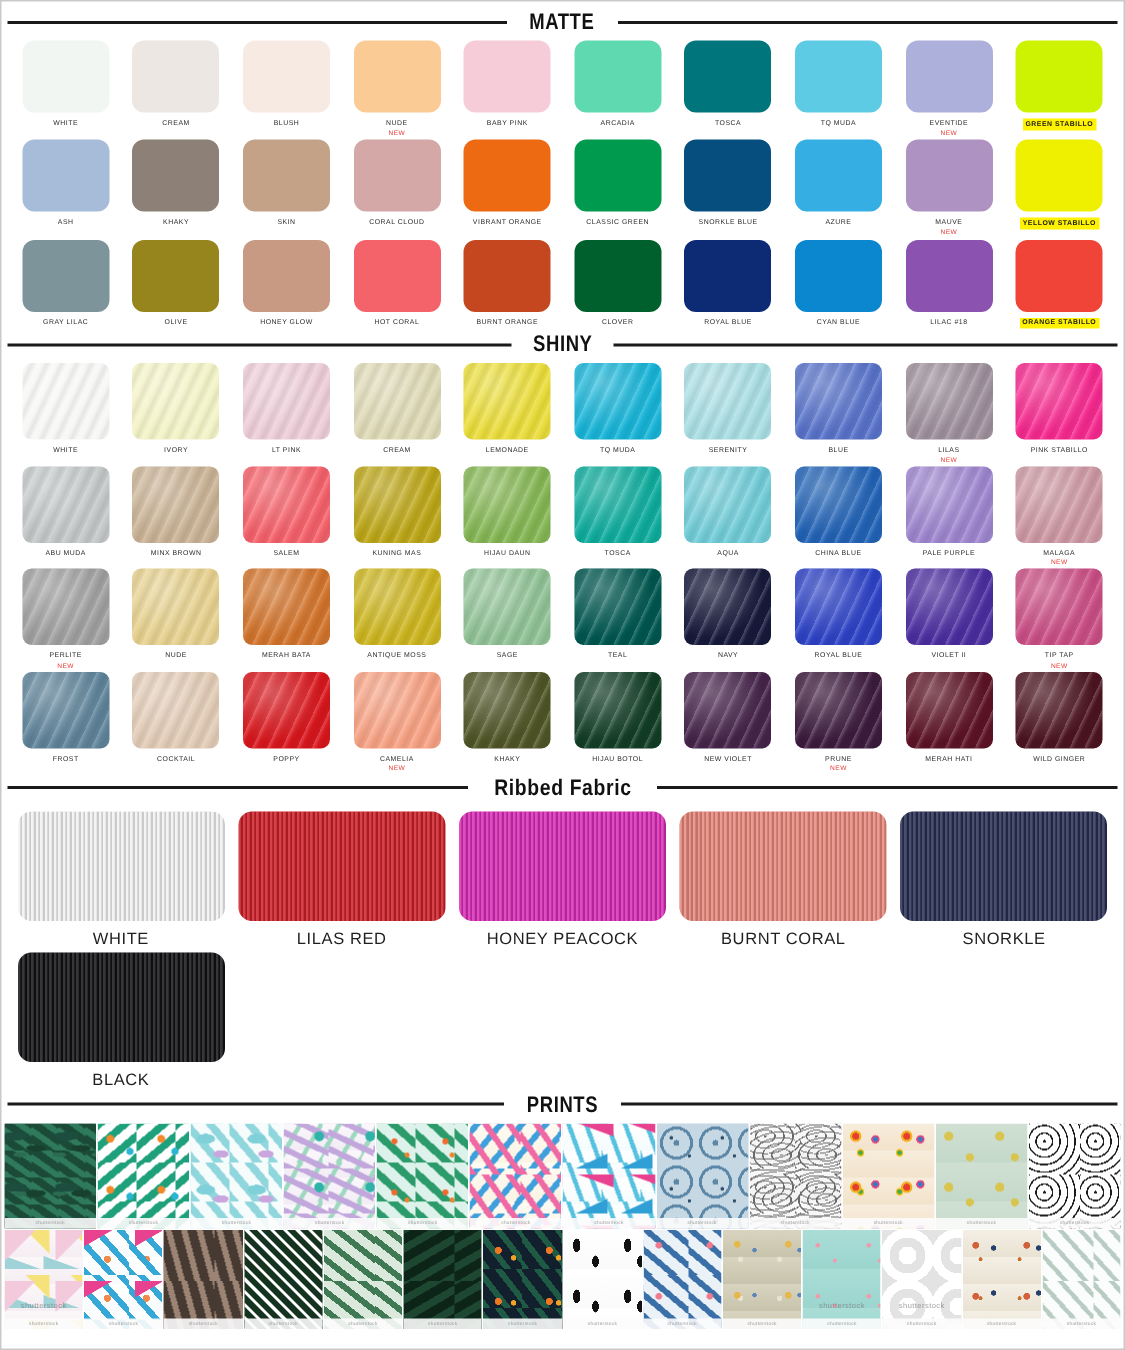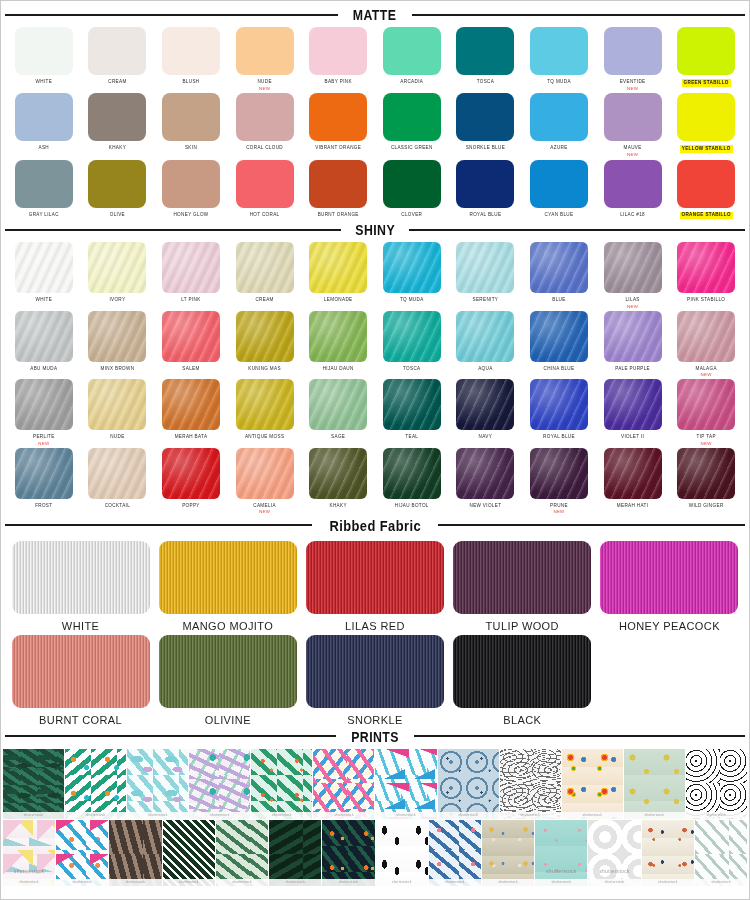--- a/index.html
+++ b/index.html
@@ -495,44 +495,32 @@
   <div class="rule"></div>
   <div class="title">Ribbed Fabric</div>
   <div class="rule"></div>
 </div>
 <div id="ribbed-grid">
     <div class="ribbed-cell">
       <div class="ribbed-chip" style="background: rgb(242, 242, 242);"></div>
       <div class="ribbed-label">WHITE</div>
     </div>
     <div class="ribbed-cell">
-      <div class="ribbed-chip" style="background: rgb(238, 182, 20);"></div>
-      <div class="ribbed-label">MANGO MOJITO</div>
-    </div>
-    <div class="ribbed-cell">
       <div class="ribbed-chip" style="background: rgb(205, 31, 39);"></div>
       <div class="ribbed-label">LILAS RED</div>
-    </div>
-    <div class="ribbed-cell">
-      <div class="ribbed-chip" style="background: rgb(82, 40, 69);"></div>
-      <div class="ribbed-label">TULIP WOOD</div>
     </div>
     <div class="ribbed-cell">
       <div class="ribbed-chip" style="background: rgb(217, 43, 182);"></div>
       <div class="ribbed-label">HONEY PEACOCK</div>
     </div>
     <div class="ribbed-cell">
       <div class="ribbed-chip" style="background: rgb(232, 136, 124);"></div>
       <div class="ribbed-label">BURNT CORAL</div>
     </div>
     <div class="ribbed-cell">
-      <div class="ribbed-chip" style="background: rgb(91, 111, 51);"></div>
-      <div class="ribbed-label">OLIVINE</div>
-    </div>
-    <div class="ribbed-cell">
       <div class="ribbed-chip" style="background: rgb(38, 45, 81);"></div>
       <div class="ribbed-label">SNORKLE</div>
     </div>
     <div class="ribbed-cell">
       <div class="ribbed-chip" style="background: rgb(17, 17, 20);"></div>
       <div class="ribbed-label">BLACK</div>
     </div>
   </div>
 
 <div class="section-header prints">

